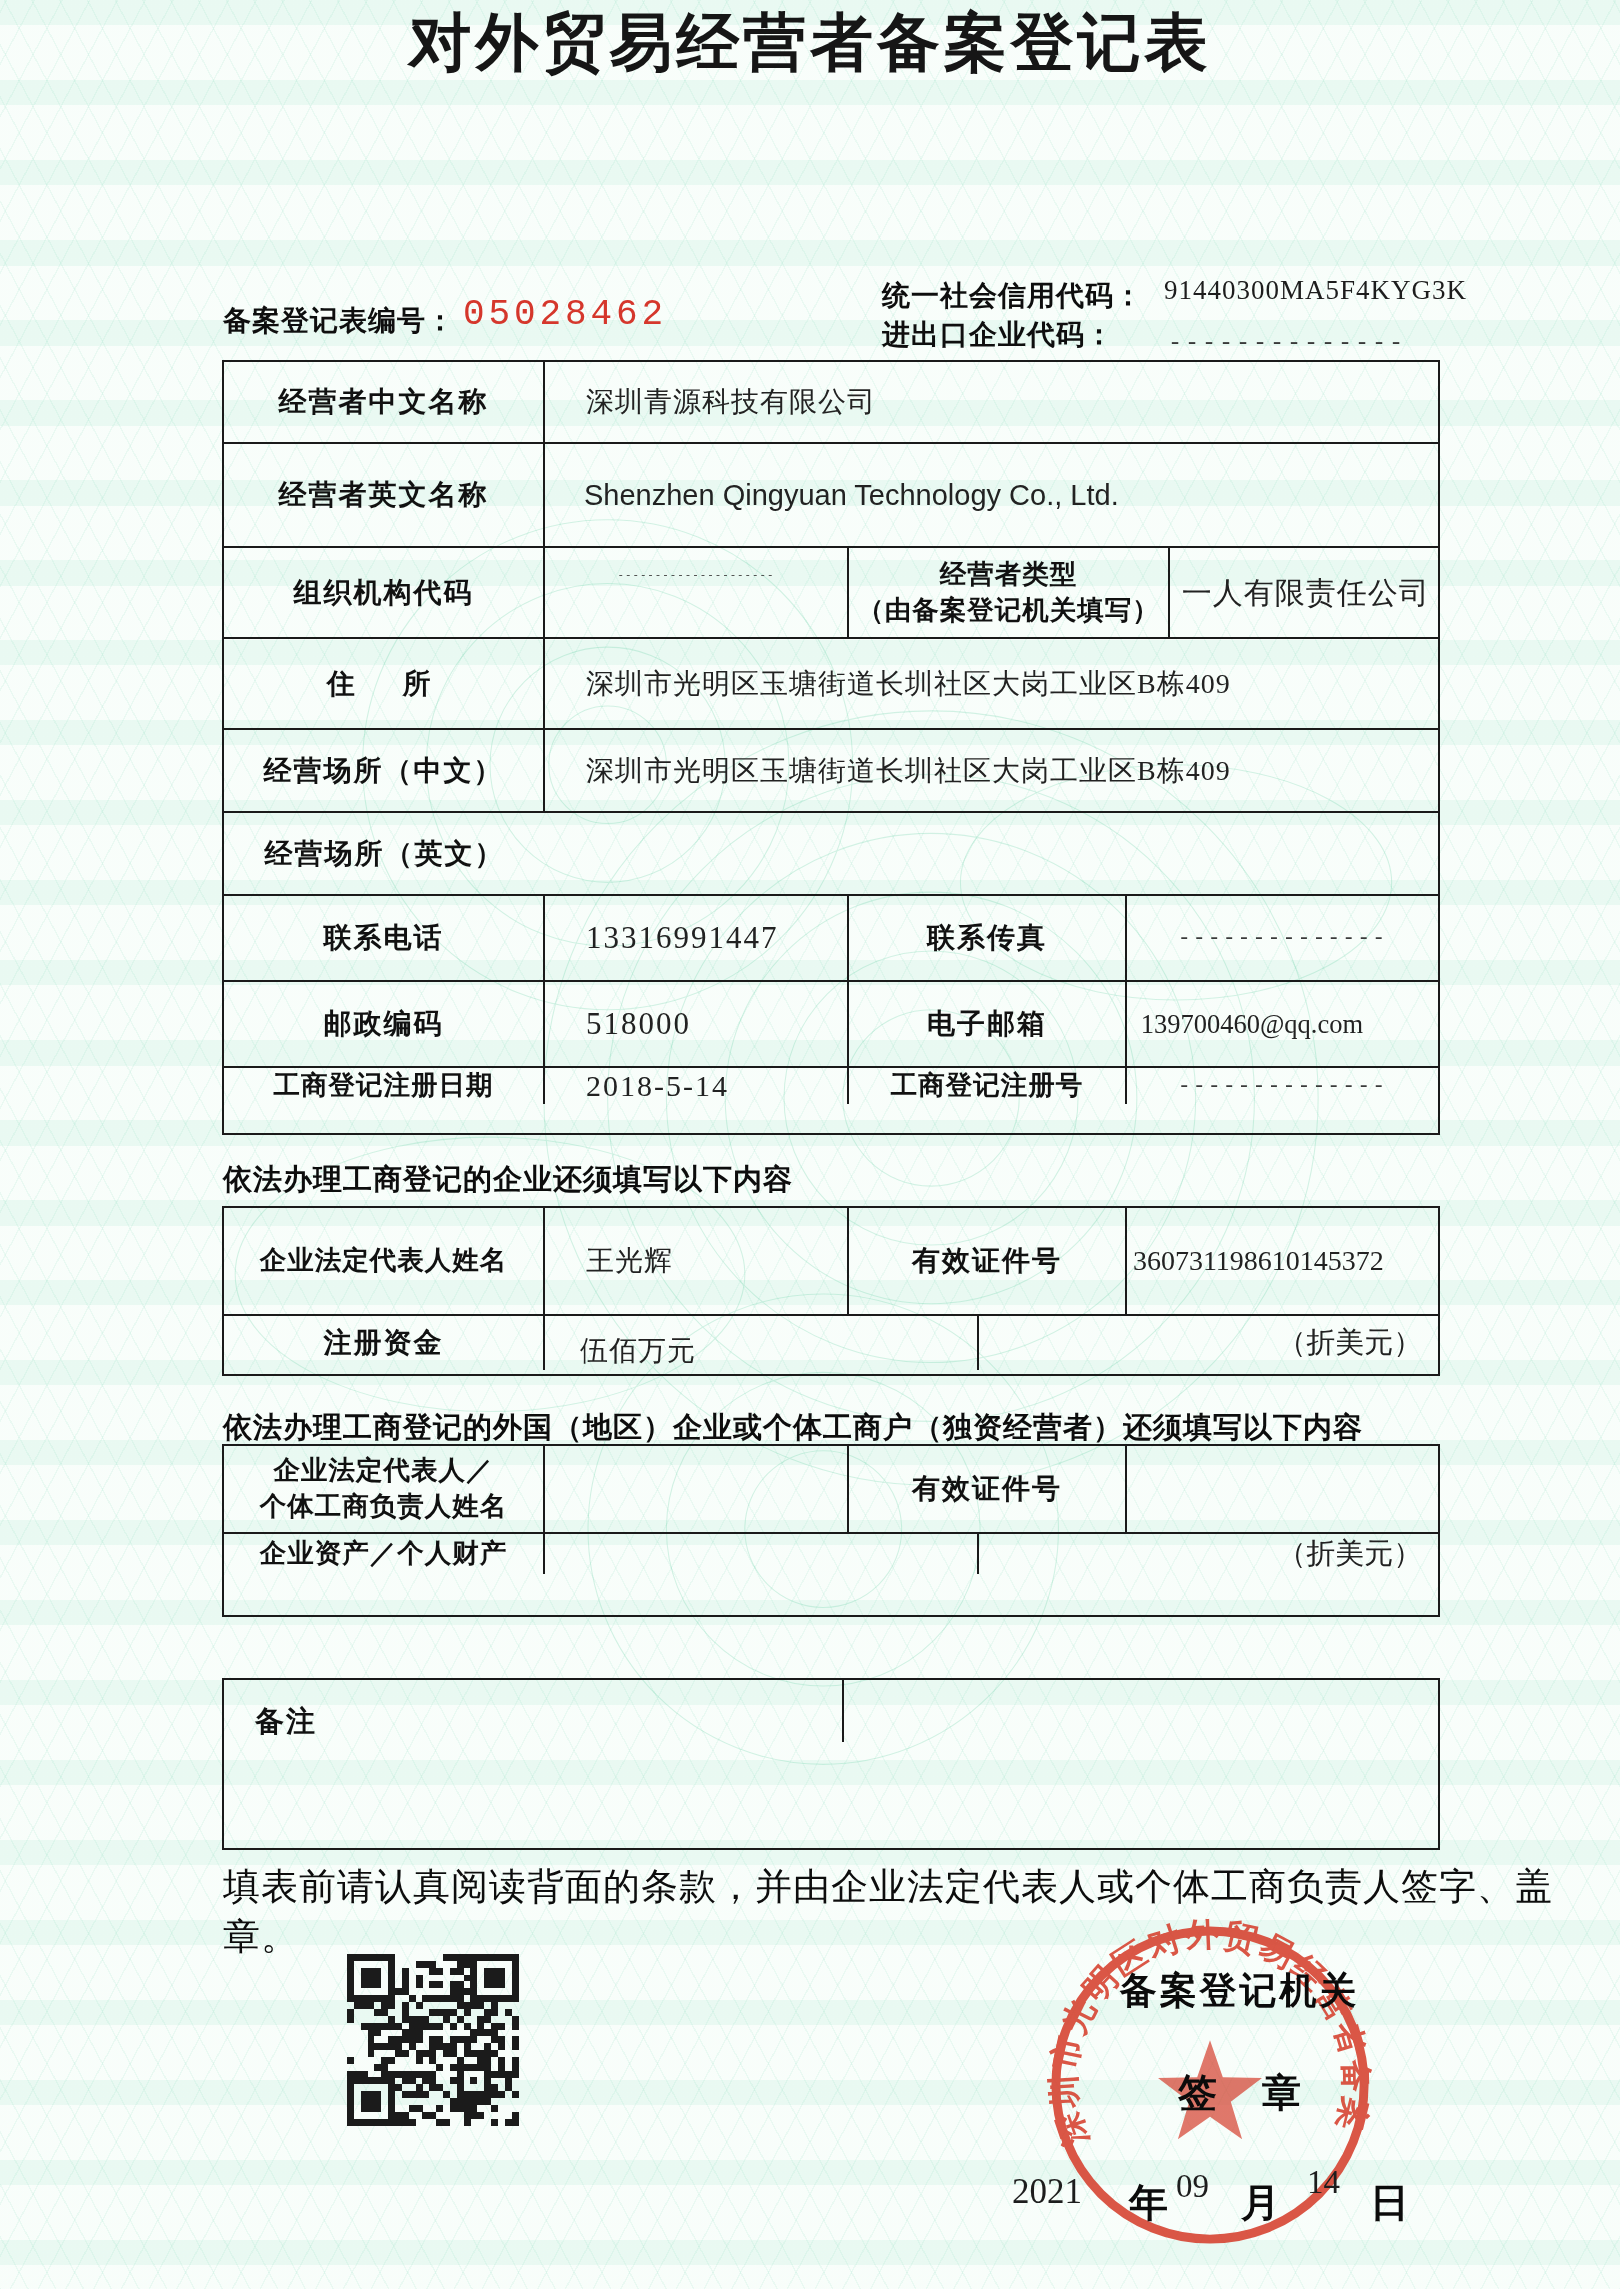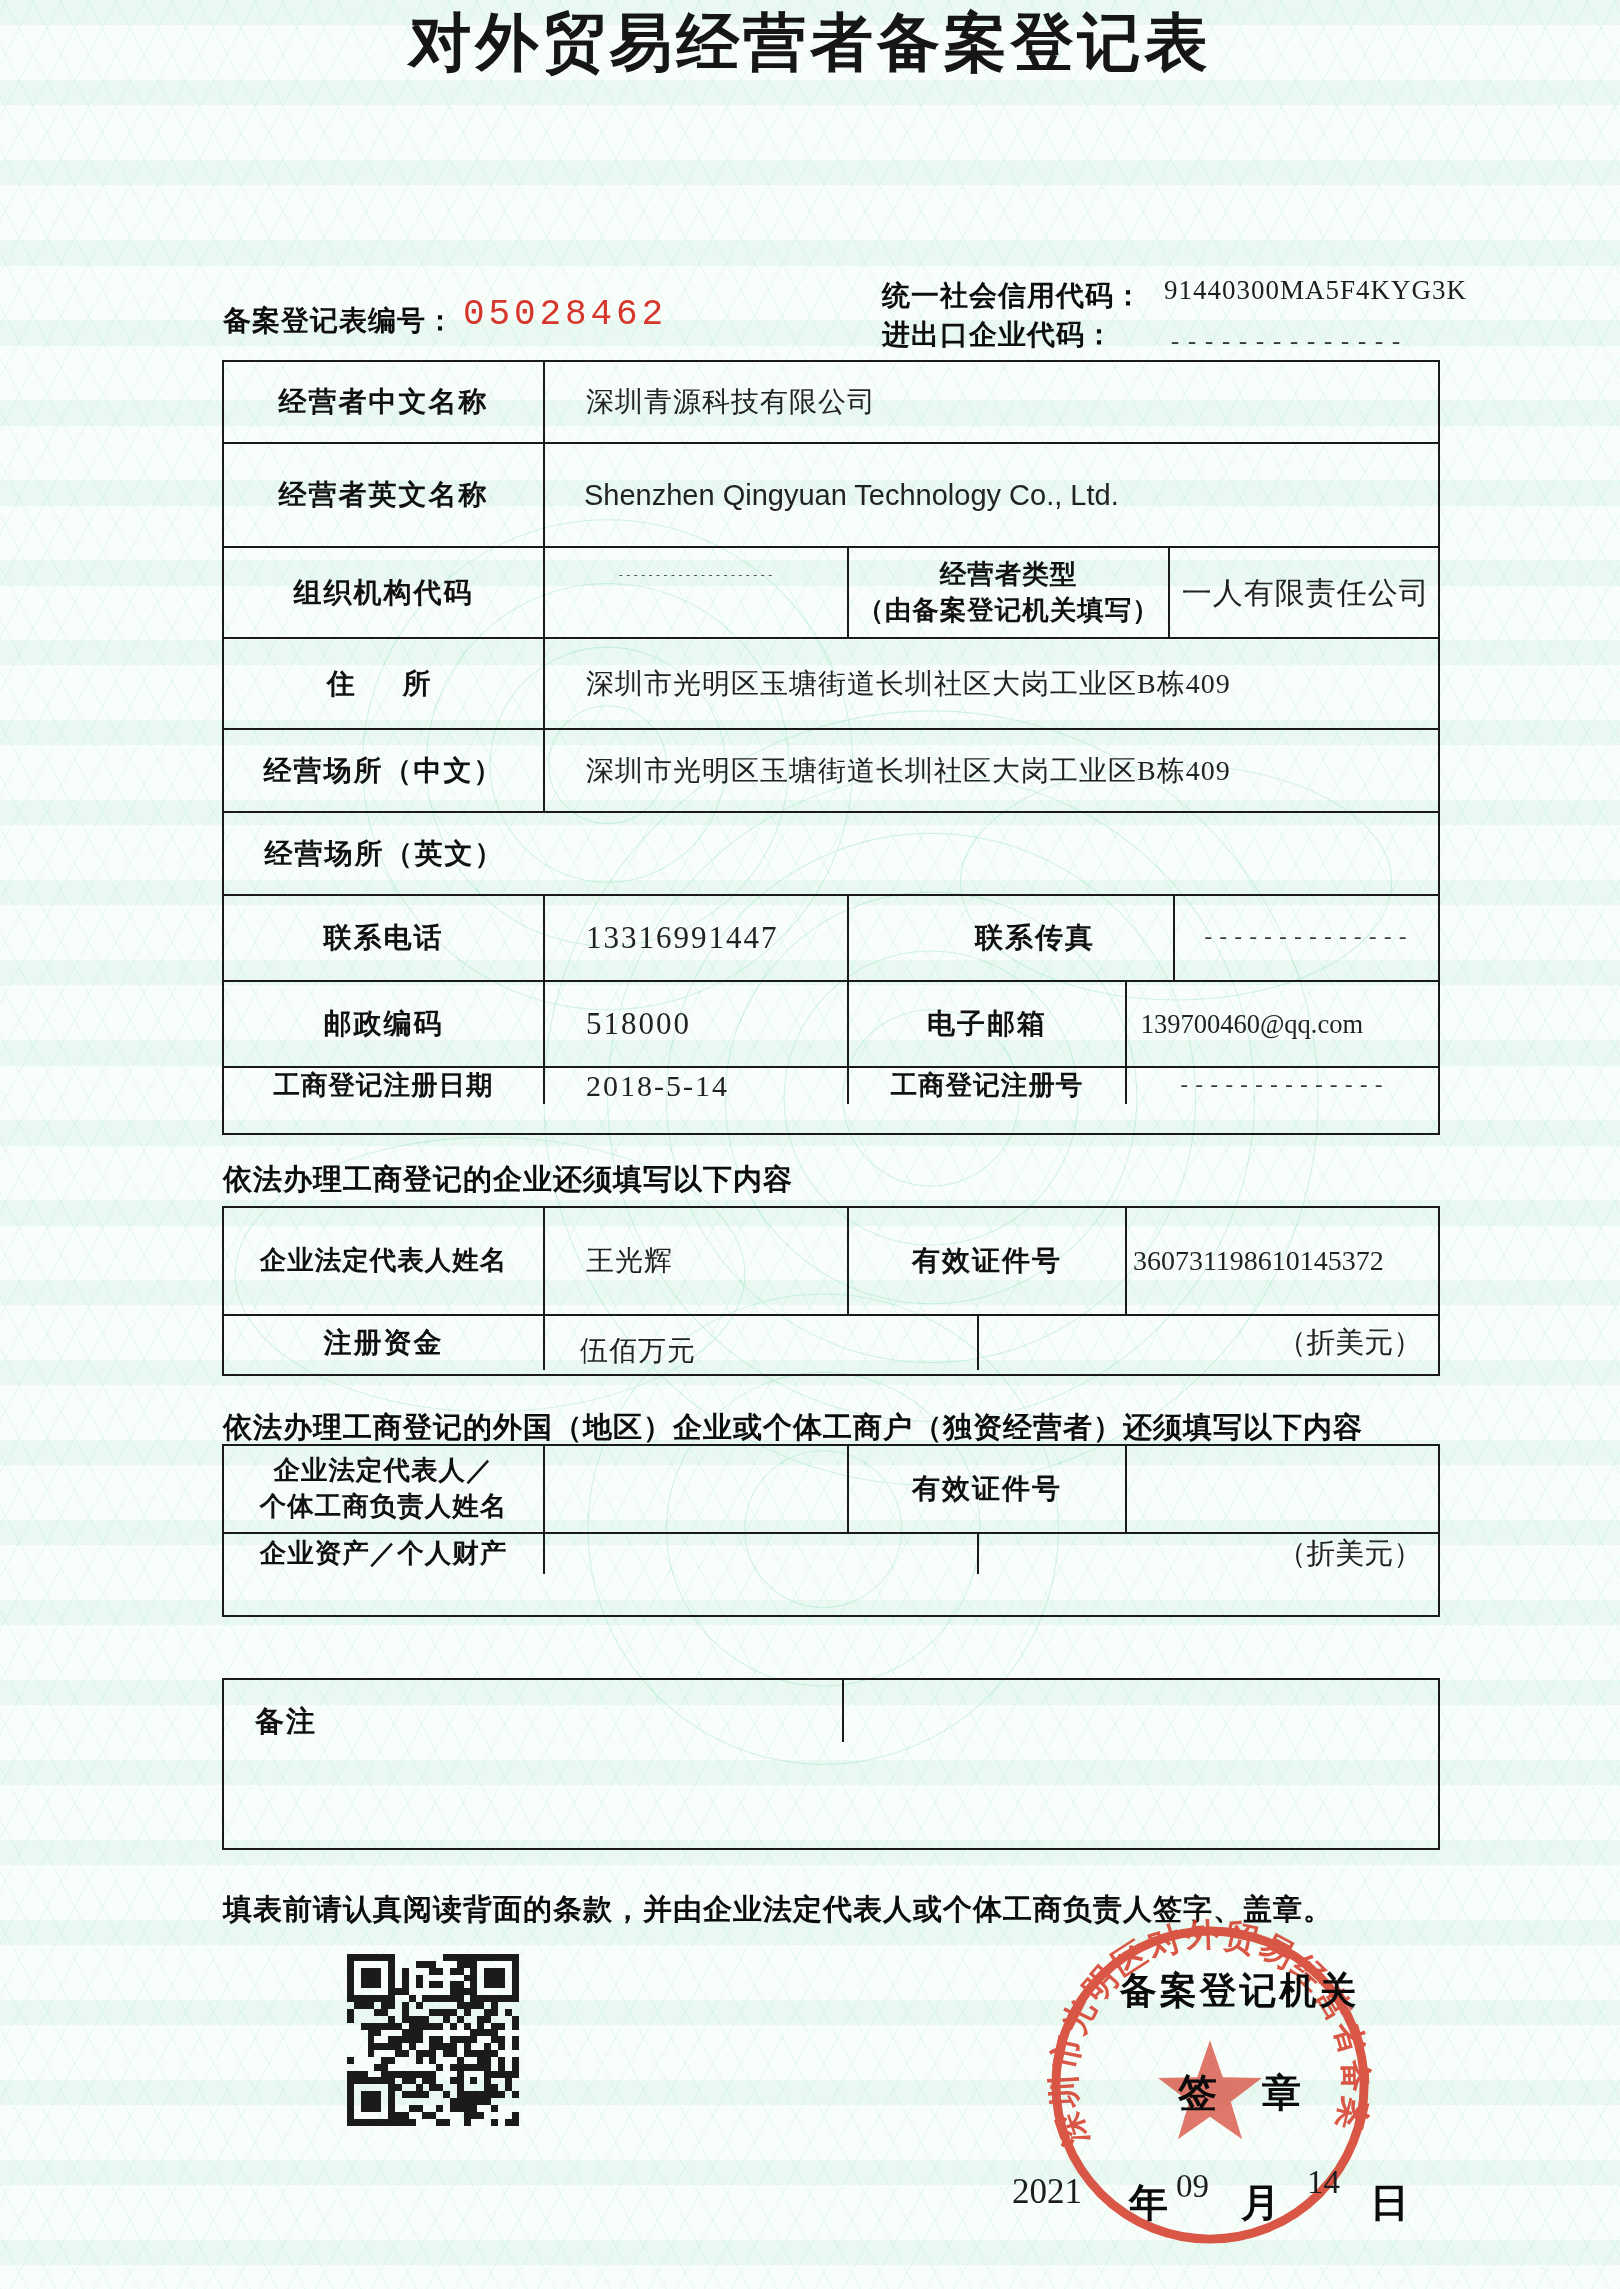--- a/index.html
+++ b/index.html
@@ -34,21 +34,21 @@
   .td.val{justify-content:flex-start;padding-left:41px;font-family:"Liberation Serif",serif;
       font-size:28px;color:#222;letter-spacing:1px;}
   .td.val-en{justify-content:flex-start;padding:5.9px 25.5px 5.9px 39px;font-family:"Liberation Sans",sans-serif;
       font-size:27.4px;color:#222;line-height:1.45;text-align:left;}
   .td.val-top{align-items:flex-start;padding-top:15.7px;}
   .td.usd{justify-content:flex-end;padding-right:15.7px;font-family:"Liberation Serif",serif;font-size:29px;color:#222;}
   .td.note-cell{align-items:flex-start;justify-content:flex-start;padding:21.6px 0 0 31px;
       font-weight:bold;font-size:29px;letter-spacing:2px;}
 
   .sec-head{font-weight:bold;font-size:29px;letter-spacing:1px;color:#0d0d0d;}
-  .footer-note{font-weight:bold;font-size:29px;letter-spacing:1px;color:#0d0d0d;margin-top:28px;}
+  .footer-note{font-weight:normal;font-size:37px;letter-spacing:1px;color:#0d0d0d;}
 
   
   #qr{position:absolute;left:347px;top:1954px;width:174px;height:174px;}
   #qr i{position:absolute;width:6.9px;height:6.9px;background:#1b1b1b;}
 
   .stamp-svg{position:absolute;left:1039px;top:1914px;width:343px;height:343px;}
   .seal-black{color:#0b0b0b;font-weight:bold;}
 </style>
 </head>
 <body>
@@ -113,21 +113,21 @@
     <div class="tr" style="height:83px;">
       <div class="td lab" style="width:321px;">经营场所（中文）</div>
       <div class="td val" style="flex:1;">深圳市光明区玉塘街道长圳社区大岗工业区B栋409</div>
     </div>
     <div class="tr" style="height:83px;">
       <div class="td lab" style="width:321px;">经营场所（英文）</div>
     </div>
     <div class="tr" style="height:86px;">
       <div class="td lab" style="width:321px;">联系电话</div>
       <div class="td val" style="width:304px;font-size:31px;letter-spacing:2px;">13316991447</div>
-      <div class="td lab" style="width:278px;margin-left:48px;">联系传真</div>
+      <div class="td lab" style="width:278px;">联系传真</div>
       <div class="td" style="flex:1;">
         <span class="dash-text" style="font-size:21.6px;letter-spacing:2px;">--------------</span>
       </div>
     </div>
     <div class="tr" style="height:86px;">
       <div class="td lab" style="width:321px;">邮政编码</div>
       <div class="td val" style="width:304px;font-size:31px;letter-spacing:2px;">518000</div>
       <div class="td lab" style="width:278px;">电子邮箱</div>
       <div class="td val" style="flex:1;padding-left:13.7px;font-size:26.5px;letter-spacing:0;">139700460@qq.com</div>
     </div>

